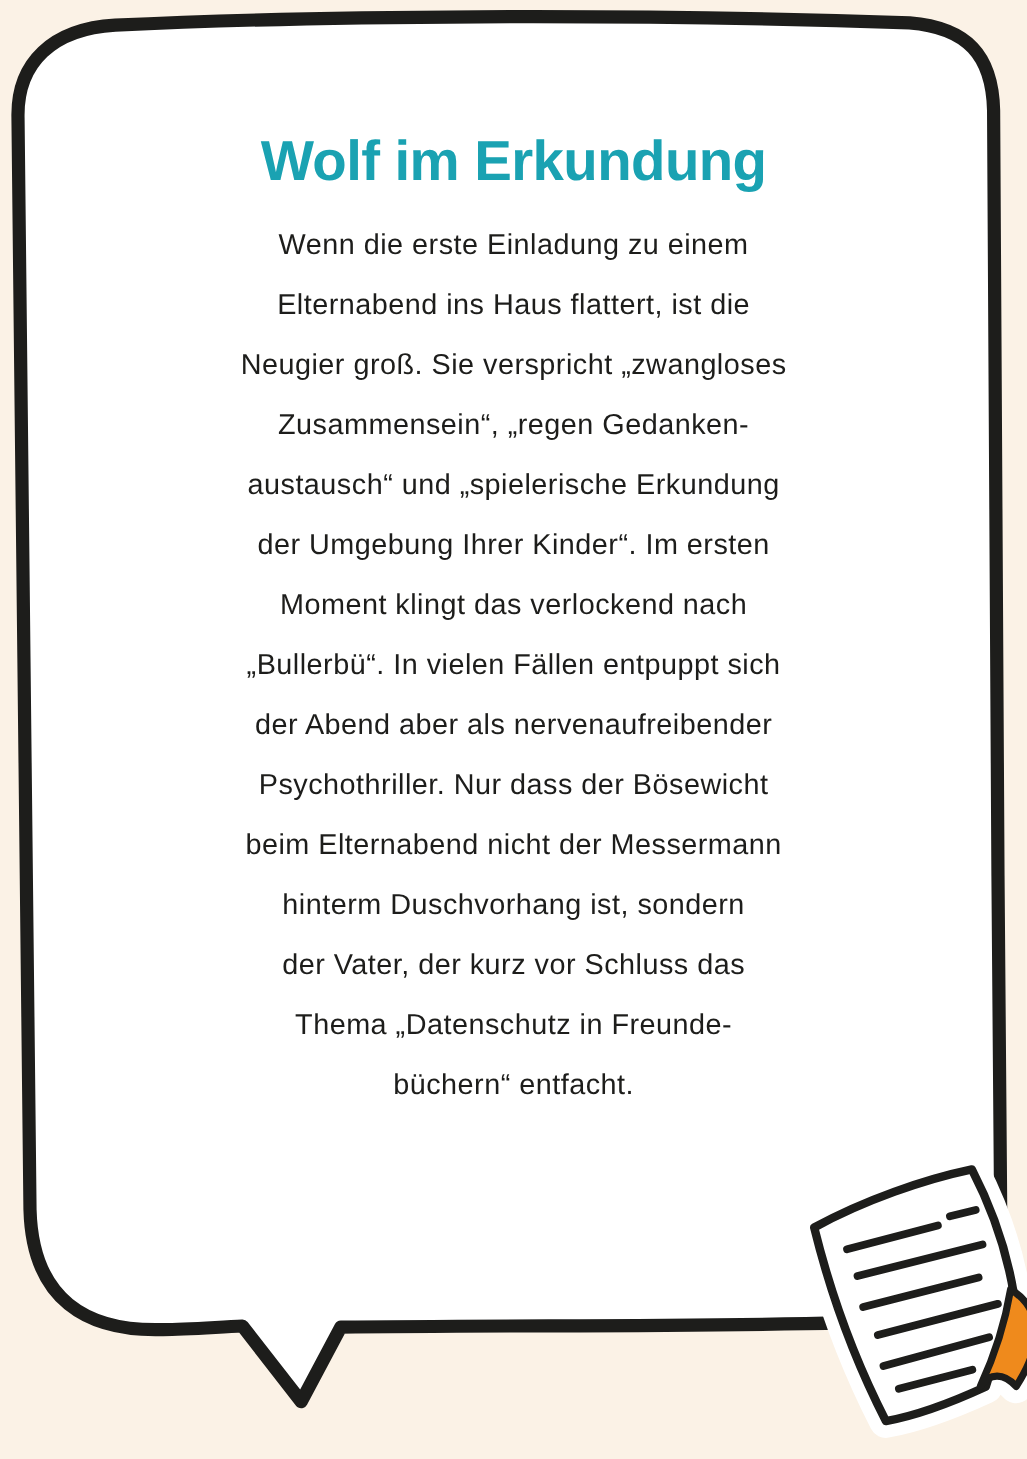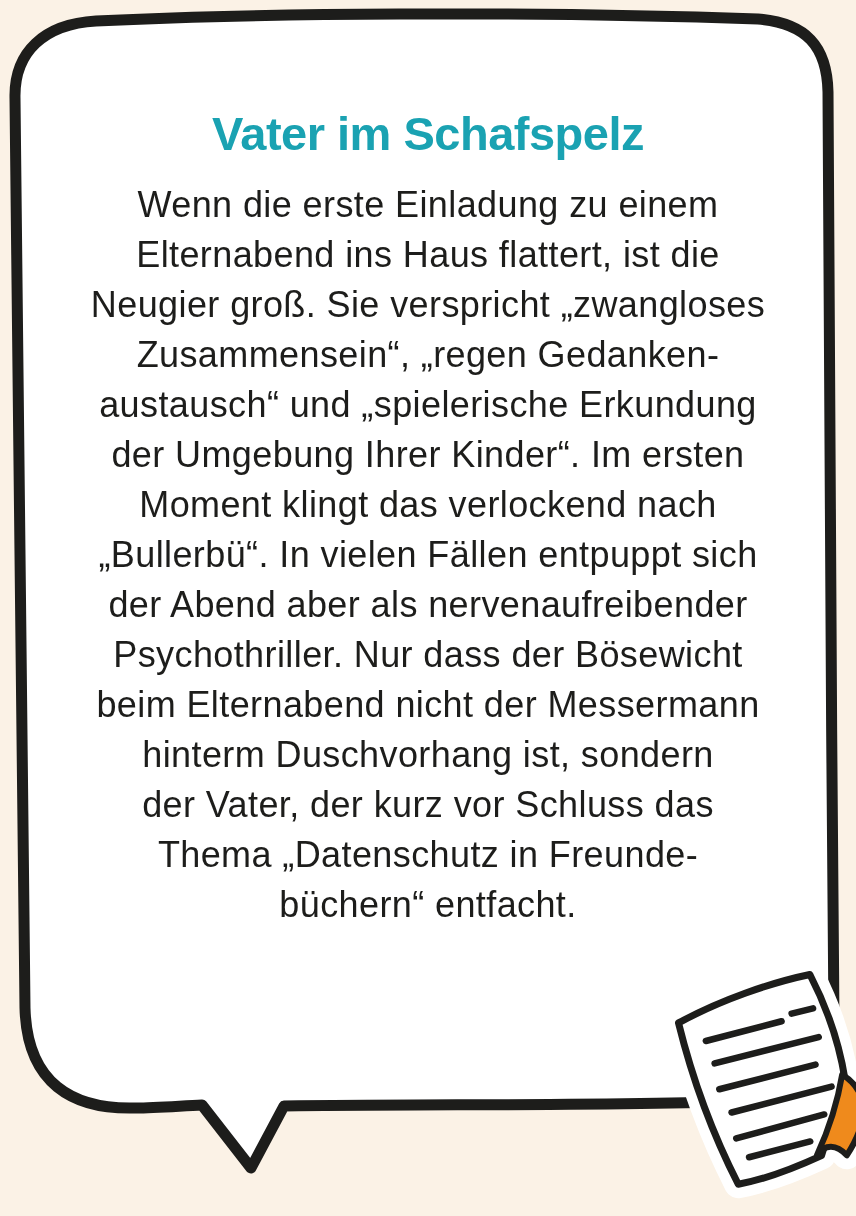--- a/index.html
+++ b/index.html
@@ -33,21 +33,21 @@
     margin: 0 0 18px 0;
     color: #1aa2b2;
     font-size: 47px;
     line-height: 56px;
     font-weight: bold;
     letter-spacing: -0.5px;
   }
   .card-body {
     margin: 0;
     color: #1d1d1b;
-    font-size: 36px;
+    font-size: 24px;
     line-height: 50px;
     letter-spacing: 0.4px;
     white-space: pre-line;
   }
 </style>
 </head>
 <body>
 
 <div class="stage">
 
@@ -99,21 +99,21 @@
         <path d="M 699 1074 L 806 1083"></path>
         <path d="M 695 1100 L 794 1108"></path>
         <path d="M 699 1126 L 802 1134"></path>
         <path d="M 695 1152 L 786 1158"></path>
         <path d="M 701 1174 L 764 1179"></path>
       </g>
     </g>
   </svg>
 
   <div class="content">
-    <h1 class="card-title">Vater im Schafspelz</h1>
+    <h1 class="card-title">Wolf im Erkundung</h1>
     <p class="card-body">Wenn die erste Einladung zu einem
 Elternabend ins Haus flattert, ist die
 Neugier groß. Sie verspricht „zwangloses
 Zusammensein“, „regen Gedanken-
 austausch“ und „spielerische Erkundung
 der Umgebung Ihrer Kinder“. Im ersten
 Moment klingt das verlockend nach
 „Bullerbü“. In vielen Fällen entpuppt sich
 der Abend aber als nervenaufreibender
 Psychothriller. Nur dass der Bösewicht

